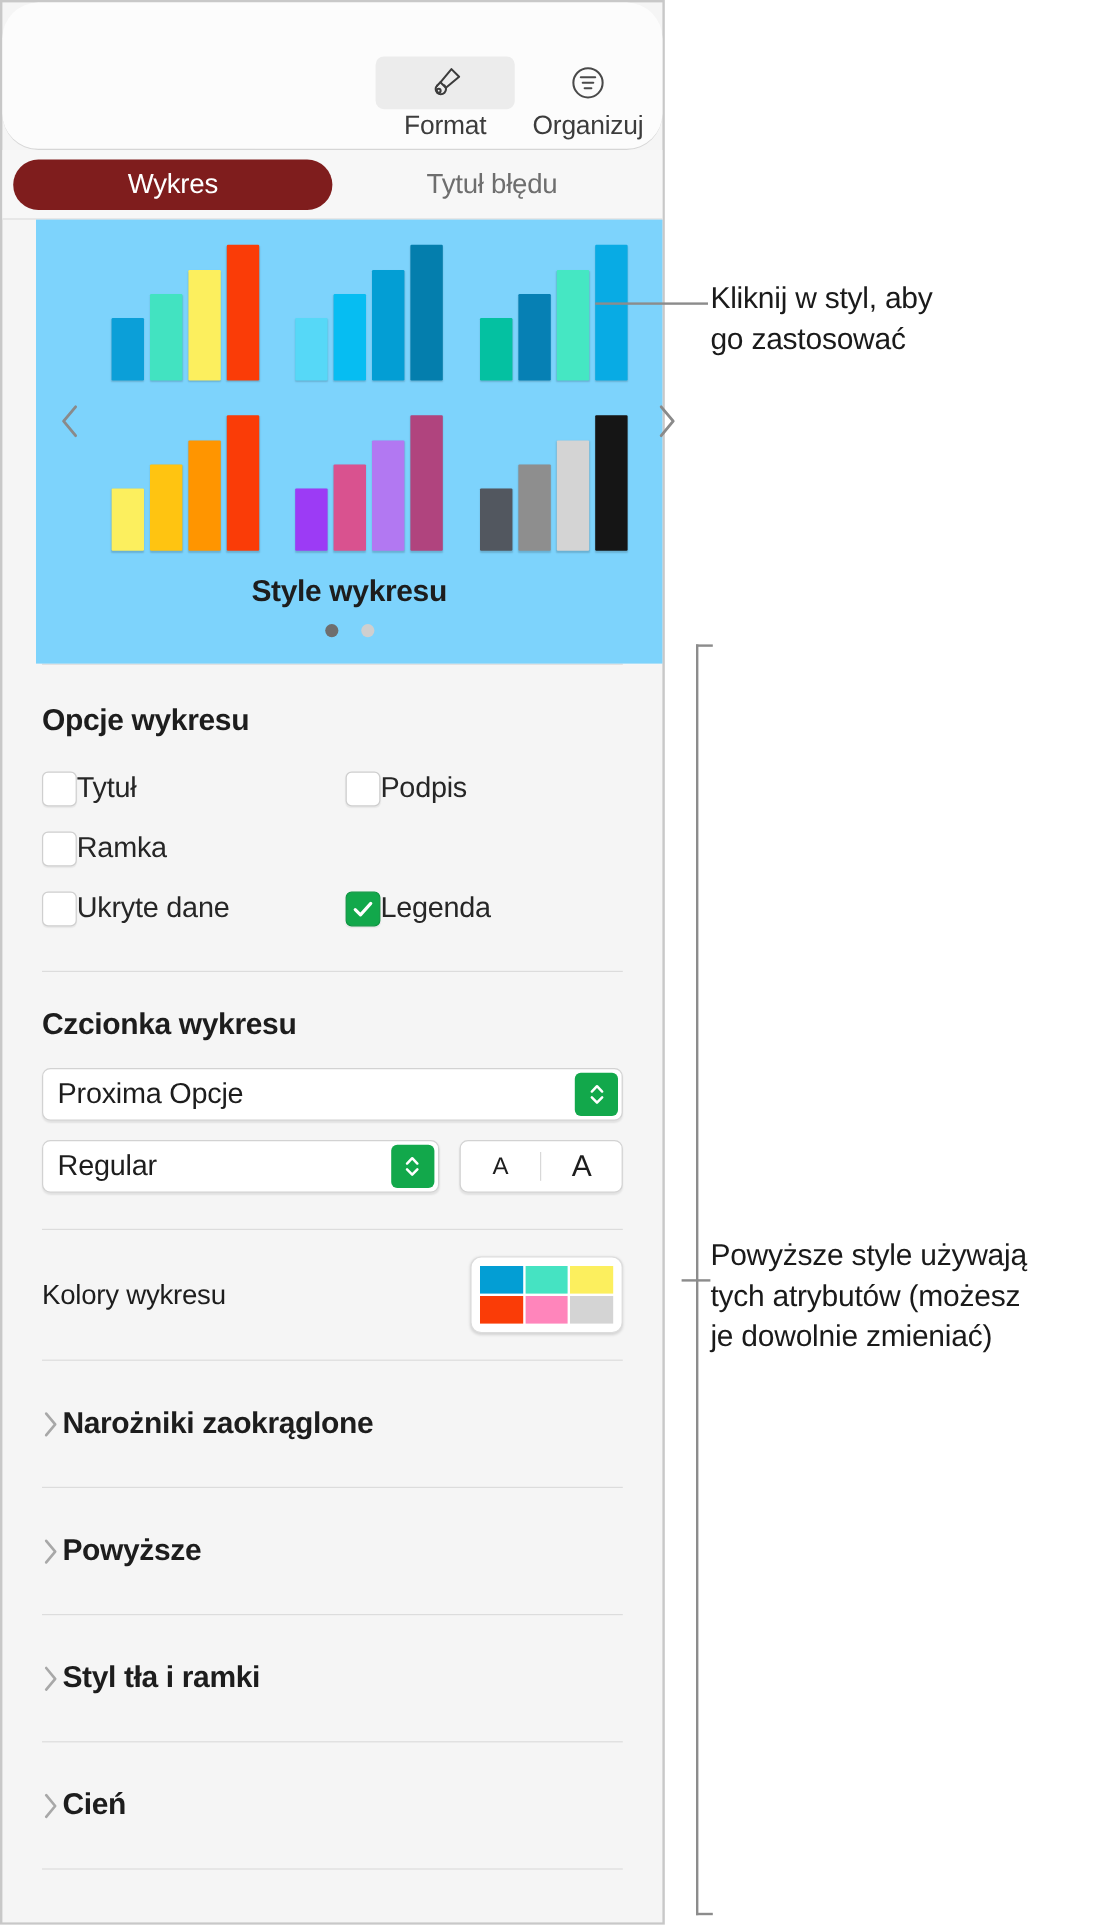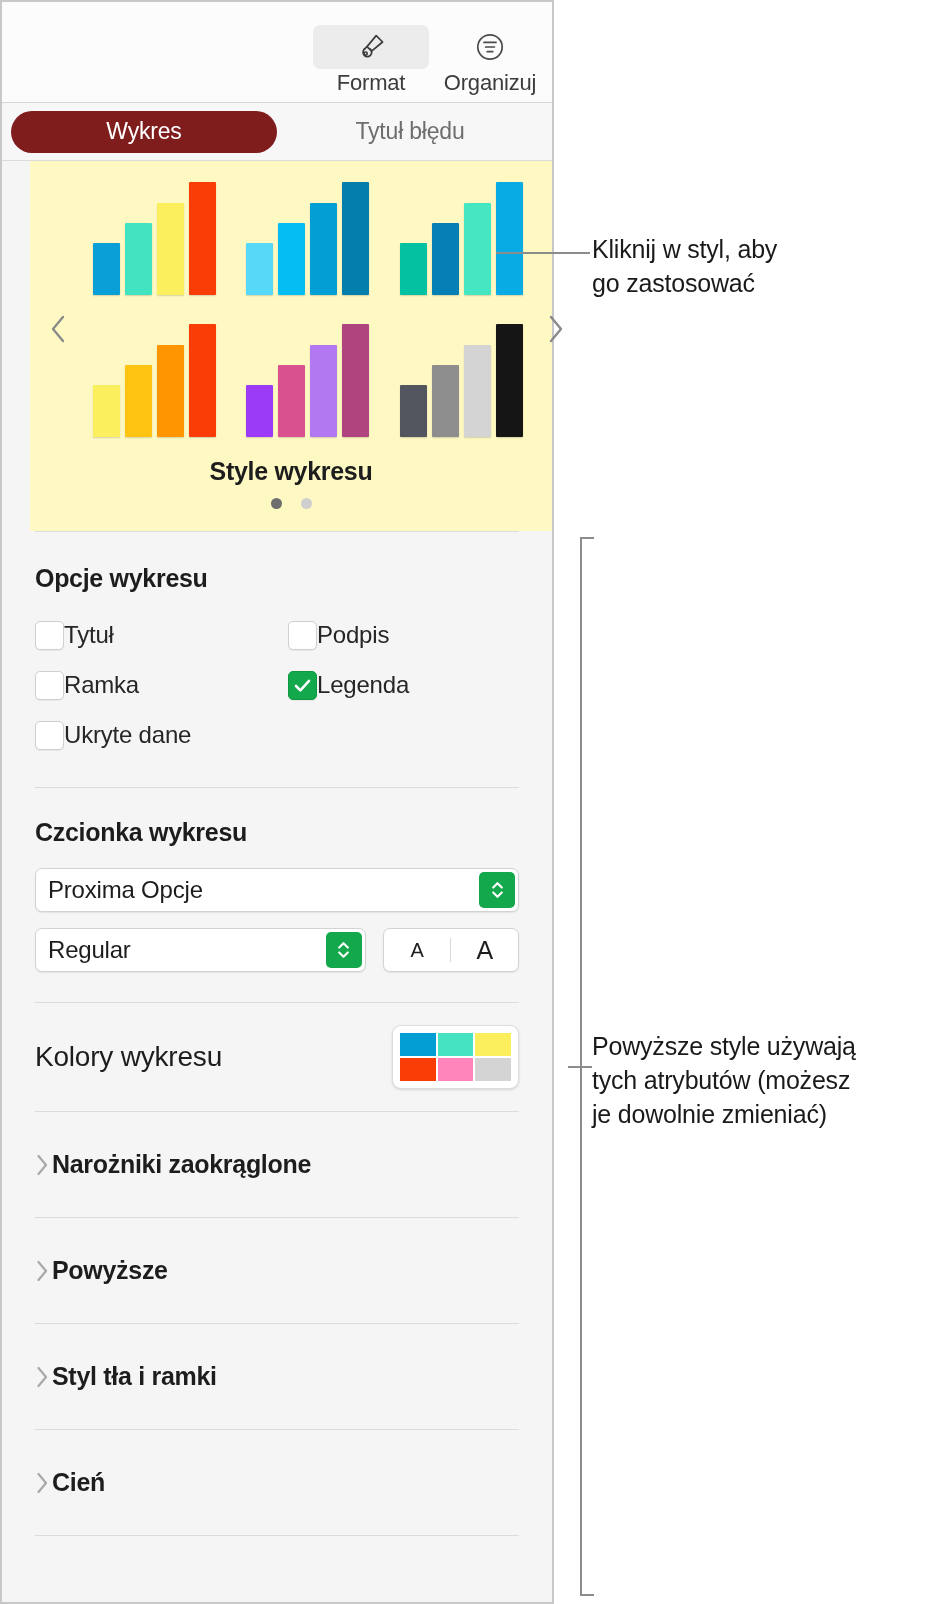--- a/index.html
+++ b/index.html
@@ -19,23 +19,24 @@
     background: #f5f5f5;
     border-right: 2px solid #c8c8c8;
     border-top: 2px solid #c8c8c8;
     border-left: 2px solid #c8c8c8;
     border-bottom: 2px solid #c8c8c8;
   }
 
   
   .toolbar {
     position: relative;
-    height: 101px;
+    height: 123px;
     background: #fcfcfc;
     border-bottom: 1px solid #d6d6d6;
+    border-radius: 30px;
   }
   .tool-btn {
     position: absolute;
     bottom: 6px;
     width: 116px;
     text-align: center;
     cursor: default;
   }
   .tool-btn .tool-icon-wrap {
     height: 44px;
@@ -72,21 +73,21 @@
     color: #6e6e6e;
     cursor: default;
     letter-spacing: -0.2px;
   }
   .tab.active { background: #7f1d1d; color: #ffffff; }
 
   
   .carousel {
     position: relative;
     height: 370px;
-    background: #fef9c3;
+    background: #7dd3fc;
     margin-left: 28px;
   }
   .carousel-arrow {
     position: absolute;
     top: 145px;
     width: 40px; height: 46px;
     display: flex; align-items: center; justify-content: center;
     cursor: default;
   }
   .carousel-arrow svg { display: block; }
@@ -224,21 +225,21 @@
   }
   .size-btn.small { font-size: 20px; }
   .size-btn.big { font-size: 25px; }
   .size-sep { width: 1px; height: 24px; background: #d8d8d8; }
 
   
   #chart-colors {
     height: 108px;
     display: flex; align-items: center; justify-content: space-between;
   }
-  #chart-colors .row-label { font-size: 28px; color: #1d1d1d; letter-spacing: -0.2px; }
+  #chart-colors .row-label { font-size: 23px; color: #1d1d1d; letter-spacing: -0.2px; }
   .swatch-btn {
     width: 127px; height: 64px;
     background: #ffffff;
     border: 1px solid #dcdcdc;
     border-radius: 9px;
     box-shadow: 0 1px 2.5px rgba(0,0,0,0.14);
     padding: 7px;
     cursor: default;
   }
   .swatch-grid {
@@ -405,31 +406,31 @@
             <span class="check-label">Tytuł</span>
           </div>
           <div class="check-row">
             <div class="checkbox"></div>
             <span class="check-label">Podpis</span>
           </div>
           <div class="check-row">
             <div class="checkbox"></div>
             <span class="check-label">Ramka</span>
           </div>
+          <div class="check-row" style="grid-column: 1;">
+            <div class="checkbox"></div>
+            <span class="check-label">Ukryte dane</span>
+          </div>
           <div class="check-row">
             <div class="checkbox checked">
               <svg width="21" height="21" viewBox="0 0 21 21" fill="none" stroke="#ffffff" stroke-width="2.6" stroke-linecap="round" stroke-linejoin="round">
                 <path d="M4 11 L8.4 15.4 L17 5.8"></path>
               </svg>
             </div>
             <span class="check-label">Legenda</span>
-          </div>
-          <div class="check-row" style="grid-column: 1;">
-            <div class="checkbox"></div>
-            <span class="check-label">Ukryte dane</span>
           </div>
         </div>
     </div>
 
     <div class="divider"></div>
 
     <div class="section" id="chart-font">
       <div class="section-title">Czcionka wykresu</div>
 
       <div class="select" id="font-family-select">

